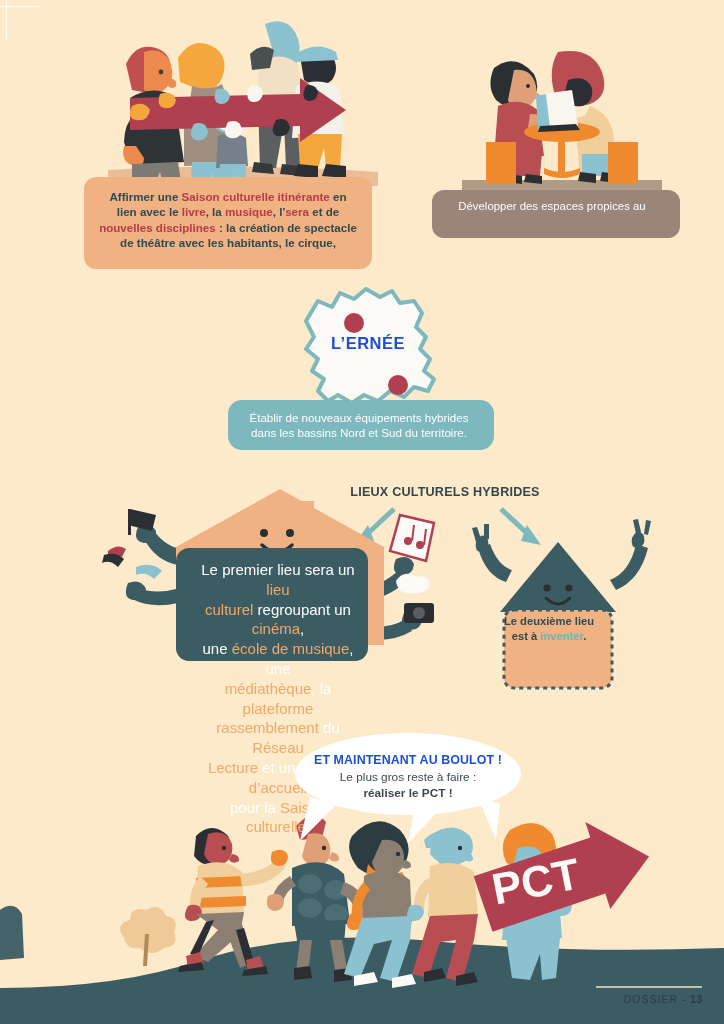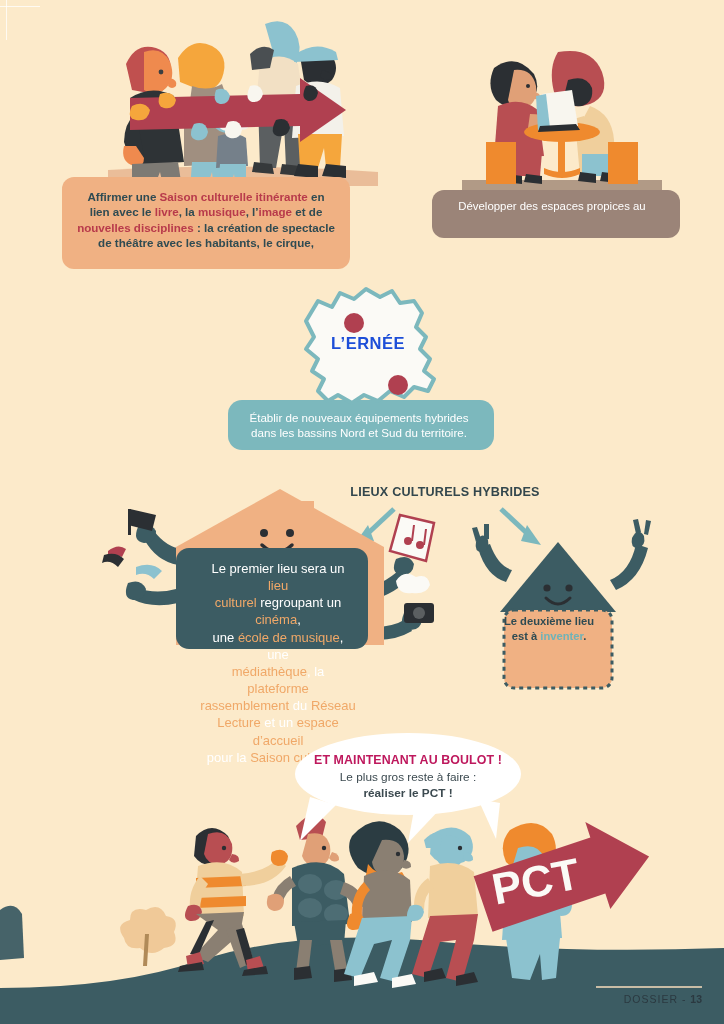--- a/index.html
+++ b/index.html
@@ -55,21 +55,21 @@
     color: #ffffff;
   }
 
   .hl-red   { color: #b83a4b; }
   .hl-orange{ color: #f0a868; }
   .hl-teal  { color: #6fb3b8; }
   .b { font-weight: bold; }
 
   
   #box-affirmer {
-    left: 62px; top: 177px; width: 288px; height: 92px;
+    left: 84px; top: 177px; width: 288px; height: 92px;
     padding: 12px 14px 0 14px;
     font-size: 11.6px;
     font-weight: bold;
     border-radius: 12px;
   }
   
   #box-developper {
     left: 432px; top: 190px; width: 248px; height: 48px;
     padding: 9px 12px 0 4px;
     font-size: 11.4px;
@@ -77,23 +77,23 @@
   }
   
   #box-etablir {
     left: 228px; top: 400px; width: 266px; height: 50px;
     padding: 10px 16px 0 12px;
     font-size: 11.6px;
     border-radius: 14px;
   }
   
   #box-premier-lieu {
-    left: 176px; top: 548px; width: 192px; height: 101px;
+    left: 176px; top: 548px; width: 192px; height: 113px;
     padding: 12px 12px 0 24px;
-    font-size: 13px;
+    font-size: 15px;
     border-radius: 13px;
     z-index: 6;
   }
   
   #box-deuxieme-lieu {
     left: 494px; top: 606px; width: 110px; height: 46px;
     padding: 8px 6px 0 6px;
     font-size: 11.2px;
     background: transparent;
     color: #2f4b52;
@@ -141,21 +141,21 @@
   #speech-text {
     position: absolute;
     left: 295px; top: 752px; width: 226px;
     text-align: center;
     z-index: 8;
     line-height: 1.38;
     color: #3c4a50;
     font-size: 11.8px;
   }
   #speech-text .head {
-    color: #be185d;
+    color: #1d4ed8;
     font-weight: bold;
     font-size: 12.4px;
     letter-spacing: 0.1px;
   }
   #speech-text .strong { font-weight: bold; }
 
   
   #pct-arrow {
     position: absolute;
     left: 470px; top: 825px; width: 190px; height: 110px;
@@ -308,21 +308,21 @@
     <path d="M80 44 l30 -4 l6 36 l-36 2 z" fill="#f8f6ef"></path>
     <path d="M74 46 l10 -2 l4 34 l-12 2 z" fill="#8cc2cf"></path>
     <path d="M78 76 l36 -2 l4 6 l-42 2 z" fill="#2b2f33"></path>
   </svg>
 
   <div class="callout callout-orange" id="box-affirmer">
     <span class="ln">
       Affirmer une <span class="hl-red">Saison culturelle itinérante</span> en
     </span>
     <span class="ln">
-      lien avec le <span class="hl-red">livre</span>, la <span class="hl-red">musique</span>, l’<span class="hl-red">image</span> et de
+      lien avec le <span class="hl-red">livre</span>, la <span class="hl-red">musique</span>, l’<span class="hl-red">sera</span> et de
     </span>
     <span class="ln">
       <span class="hl-red">nouvelles disciplines</span> : la création de spectacle
     </span>
     <span class="ln">
       de théâtre avec les habitants, le cirque,
     </span>
   </div>
 
   <div class="callout callout-brown" id="box-developper">

